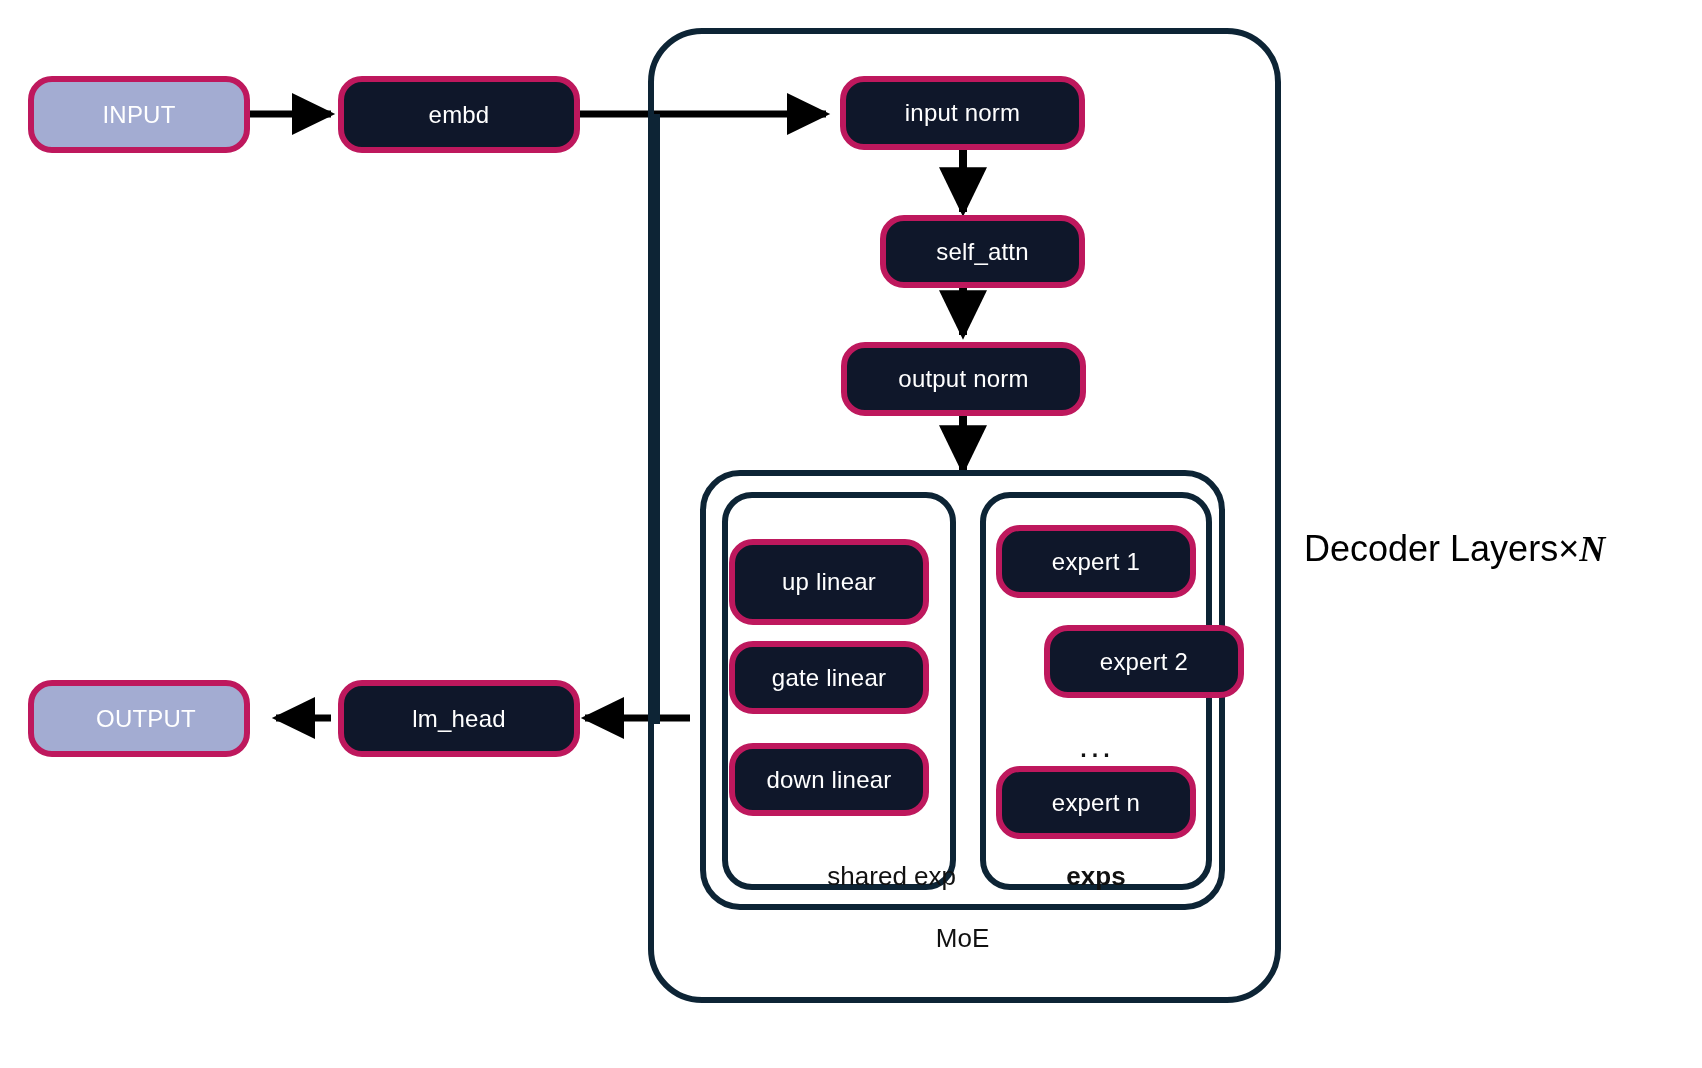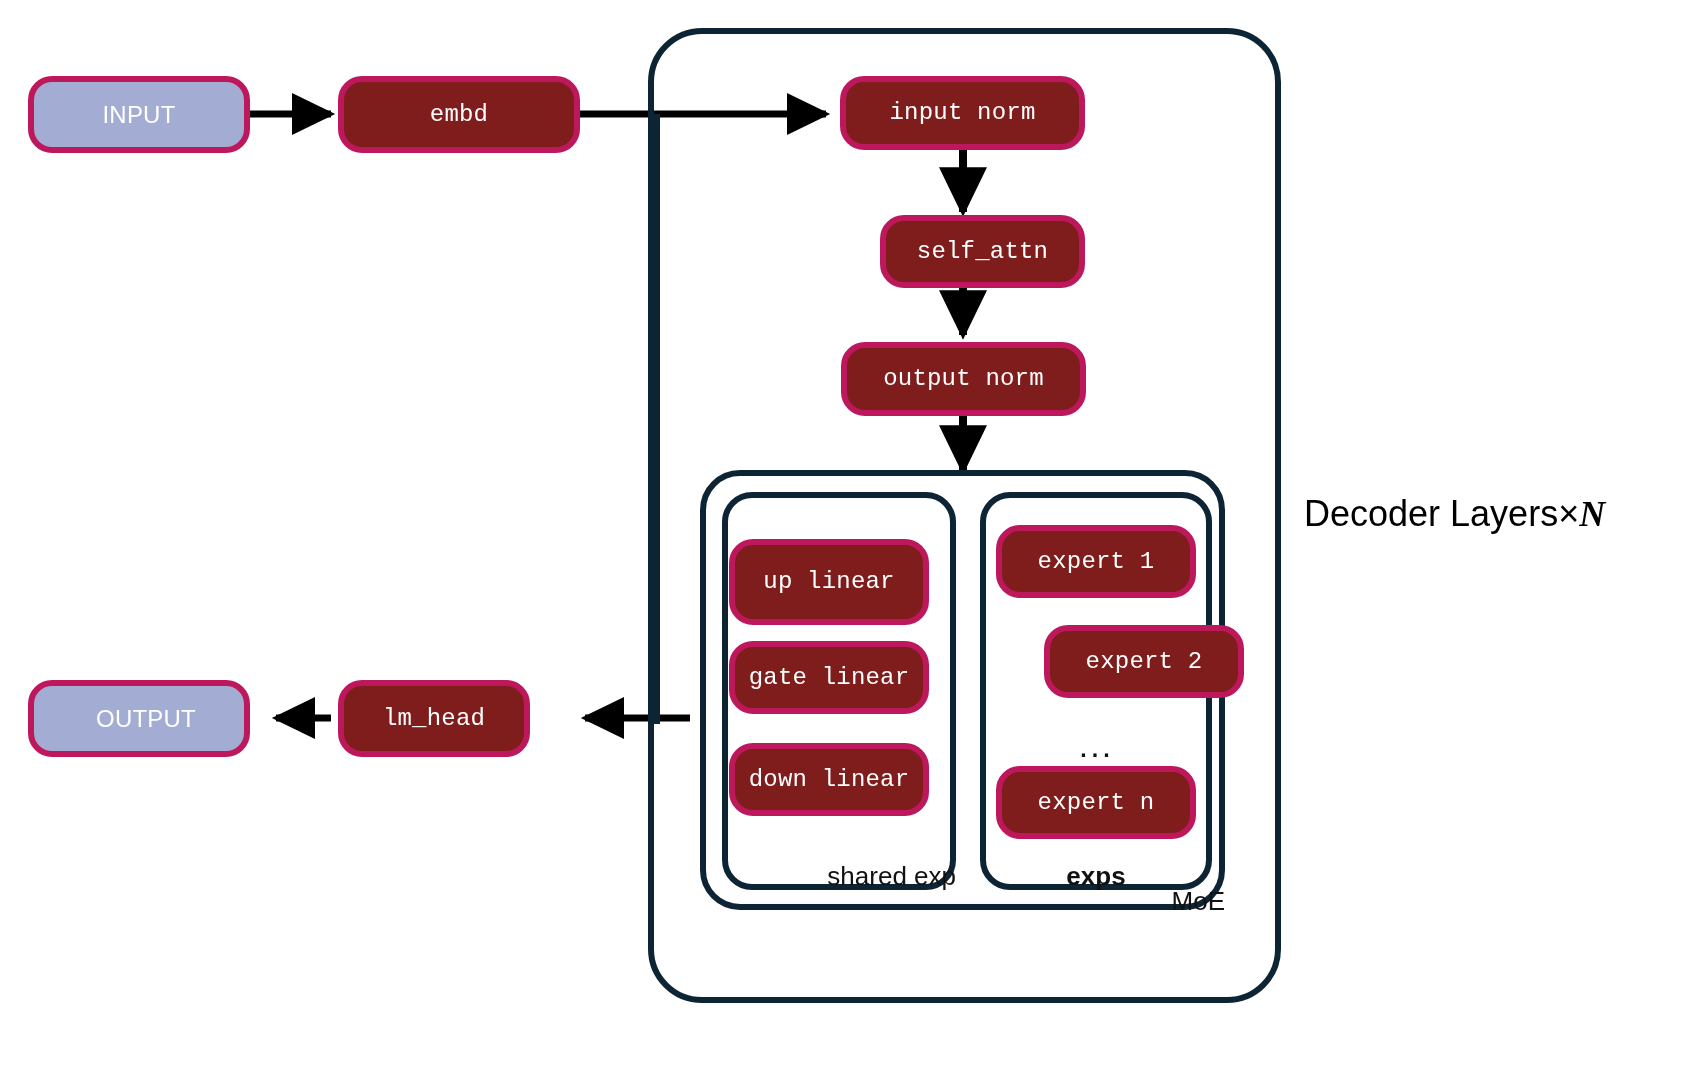--- a/index.html
+++ b/index.html
@@ -29,21 +29,21 @@
     border: 6px solid #be185d;
     border-radius: 24px;
     color: #ffffff;
     font-size: 24px;
     line-height: 1;
     letter-spacing: 0.2px;
     white-space: nowrap;
     user-select: none;
   }
   .node.blue  { background: #a3acd2; }
-  .node.salmon{ background: #7f1d1d; font-family: Liberation Mono, monospace; }
+  .node.salmon{ background: #0f172a; }
 
   
   .group {
     position: absolute;
     box-sizing: border-box;
     border: 6px solid #0d2435;
     background: transparent;
   }
   .group.decoder { border-radius: 54px; }
   .group.moe     { border-radius: 40px; }
@@ -58,20 +58,21 @@
     user-select: none;
   }
 
   .side-label {
     position: absolute;
     color: #000000;
     font-size: 36px;
     line-height: 1;
     white-space: nowrap;
     user-select: none;
+    margin-top: 35px;
   }
   .side-label .nvar {
     font-family: "Liberation Serif", serif;
     font-weight: bold;
     font-style: italic;
   }
 
   .ellipsis {
     position: absolute;
     color: #111111;
@@ -115,21 +116,21 @@
     <line x1="690" y1="718" x2="585" y2="718" stroke="#000000" stroke-width="7" marker-end="url(#ah)"></line>
 
     <line x1="331" y1="718" x2="276" y2="718" stroke="#000000" stroke-width="7" marker-end="url(#ah)"></line>
   </svg>
 
   <div class="group decoder" style="left:648px; top:28px; width:633px; height:975px;"></div>
 
   <div style="position:absolute; left:653px; top:114px; width:7px; height:610px; background:#0d2435;"></div>
 
   <div class="group moe" style="left:700px; top:470px; width:525px; height:440px;"></div>
-  <div class="group-label" style="left:700px; top:888px; width:525px; text-align:right;">MoE</div>
+  <div class="group-label" style="left:700px; top:925px; width:525px; text-align:center;">MoE</div>
 
   <div class="group sub" style="left:722px; top:492px; width:234px; height:398px;"></div>
   <div class="group-label" style="left:722px; top:863px; width:234px; text-align:right;">shared exp</div>
 
   <div class="group sub" style="left:980px; top:492px; width:232px; height:398px;"></div>
   <div class="group-label" style="left:980px; top:863px; width:232px; text-align:center;font-weight:bold;">exps</div>
 
   <div class="node blue" style="left:28px; top:76px; width:222px; height:77px;">INPUT</div>
 
   <div class="node salmon" style="left:338px; top:76px; width:242px; height:77px;">embd</div>
@@ -147,21 +148,21 @@
   <div class="node salmon" style="left:729px; top:743px; width:200px; height:73px;">down linear</div>
 
   <div class="node salmon" style="left:996px; top:525px; width:200px; height:73px;">expert 1</div>
 
   <div class="node salmon" style="left:996px; top:625px; width:200px; height:73px;margin-left:48px;">expert 2</div>
 
   <div class="ellipsis" style="left:996px; top:728px; width:200px; text-align:center;">...</div>
 
   <div class="node salmon" style="left:996px; top:766px; width:200px; height:73px;">expert n</div>
 
-  <div class="node salmon" style="left:338px; top:680px; width:192px; height:77px;">lm_head</div>
+  <div class="node salmon" style="left:338px; top:680px; width:242px; height:77px;">lm_head</div>
 
   <div class="node blue" style="left:28px; top:680px; width:222px; height:77px;padding-left:14px;">OUTPUT</div>
 
   <div class="side-label" style="left:1304px; top:496px;">
     <span>Decoder Layers×</span><span class="nvar">N</span>
   </div>
 
 </div>
 
 </body></html>

